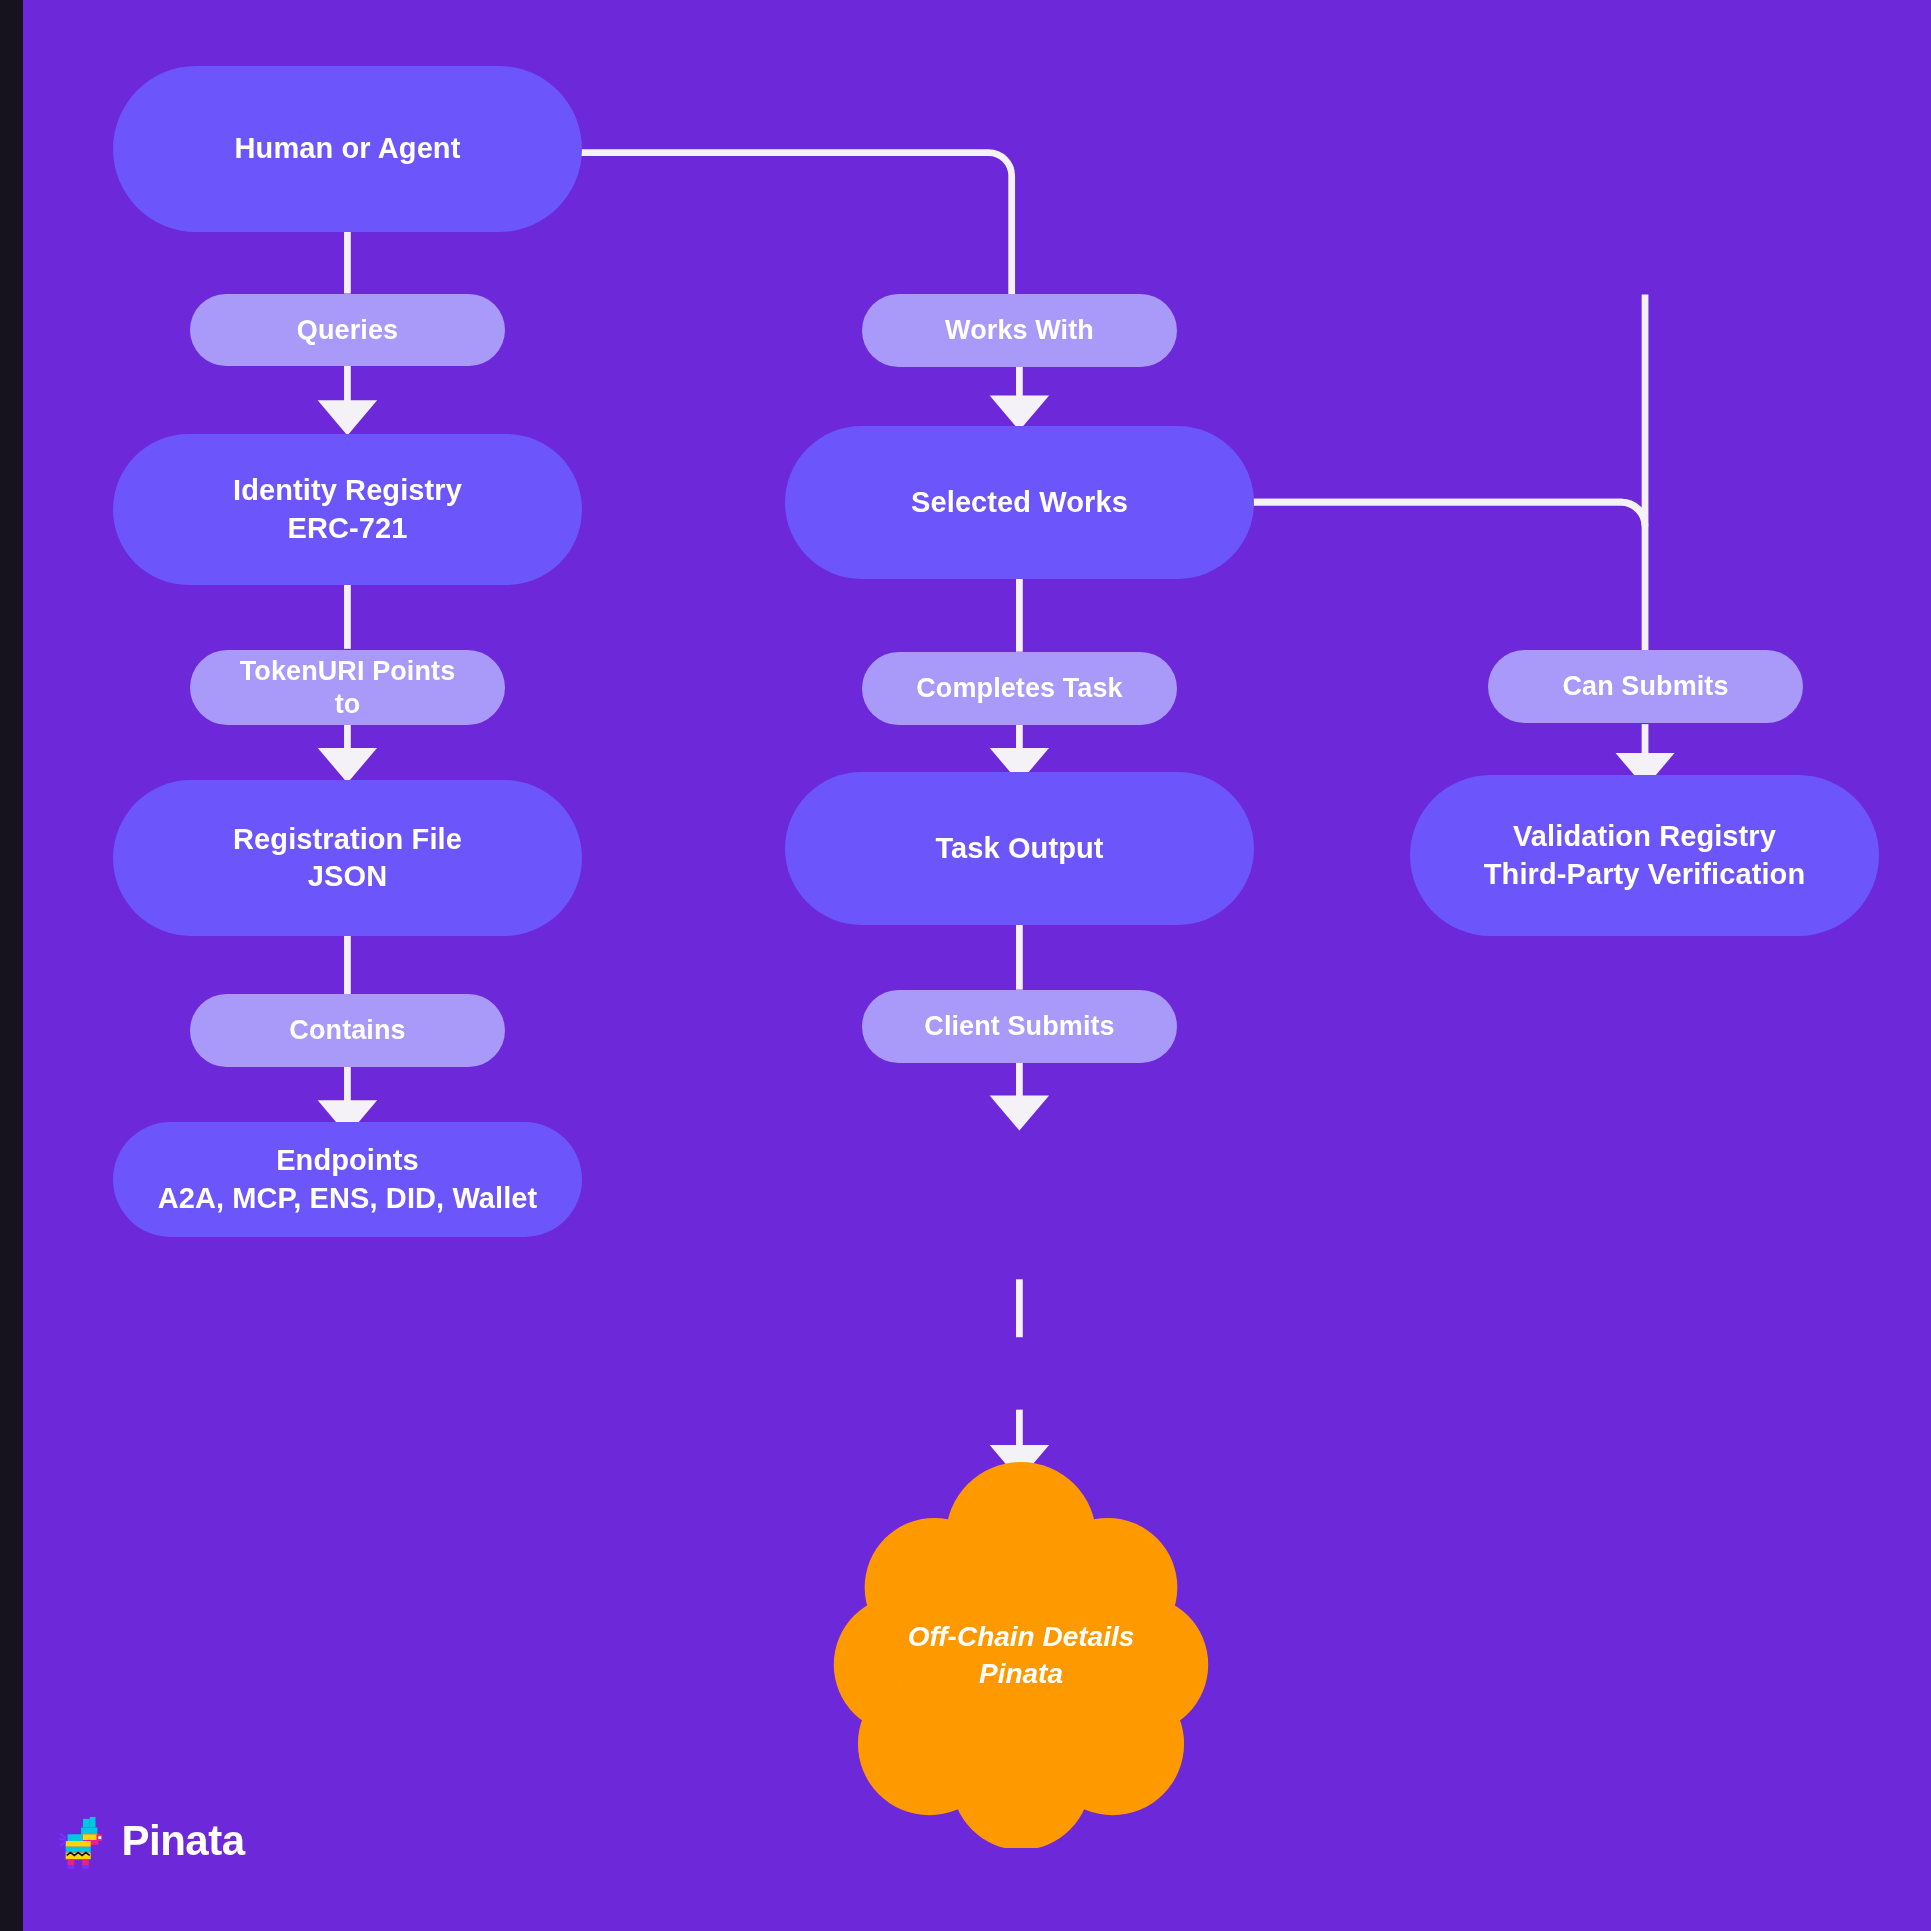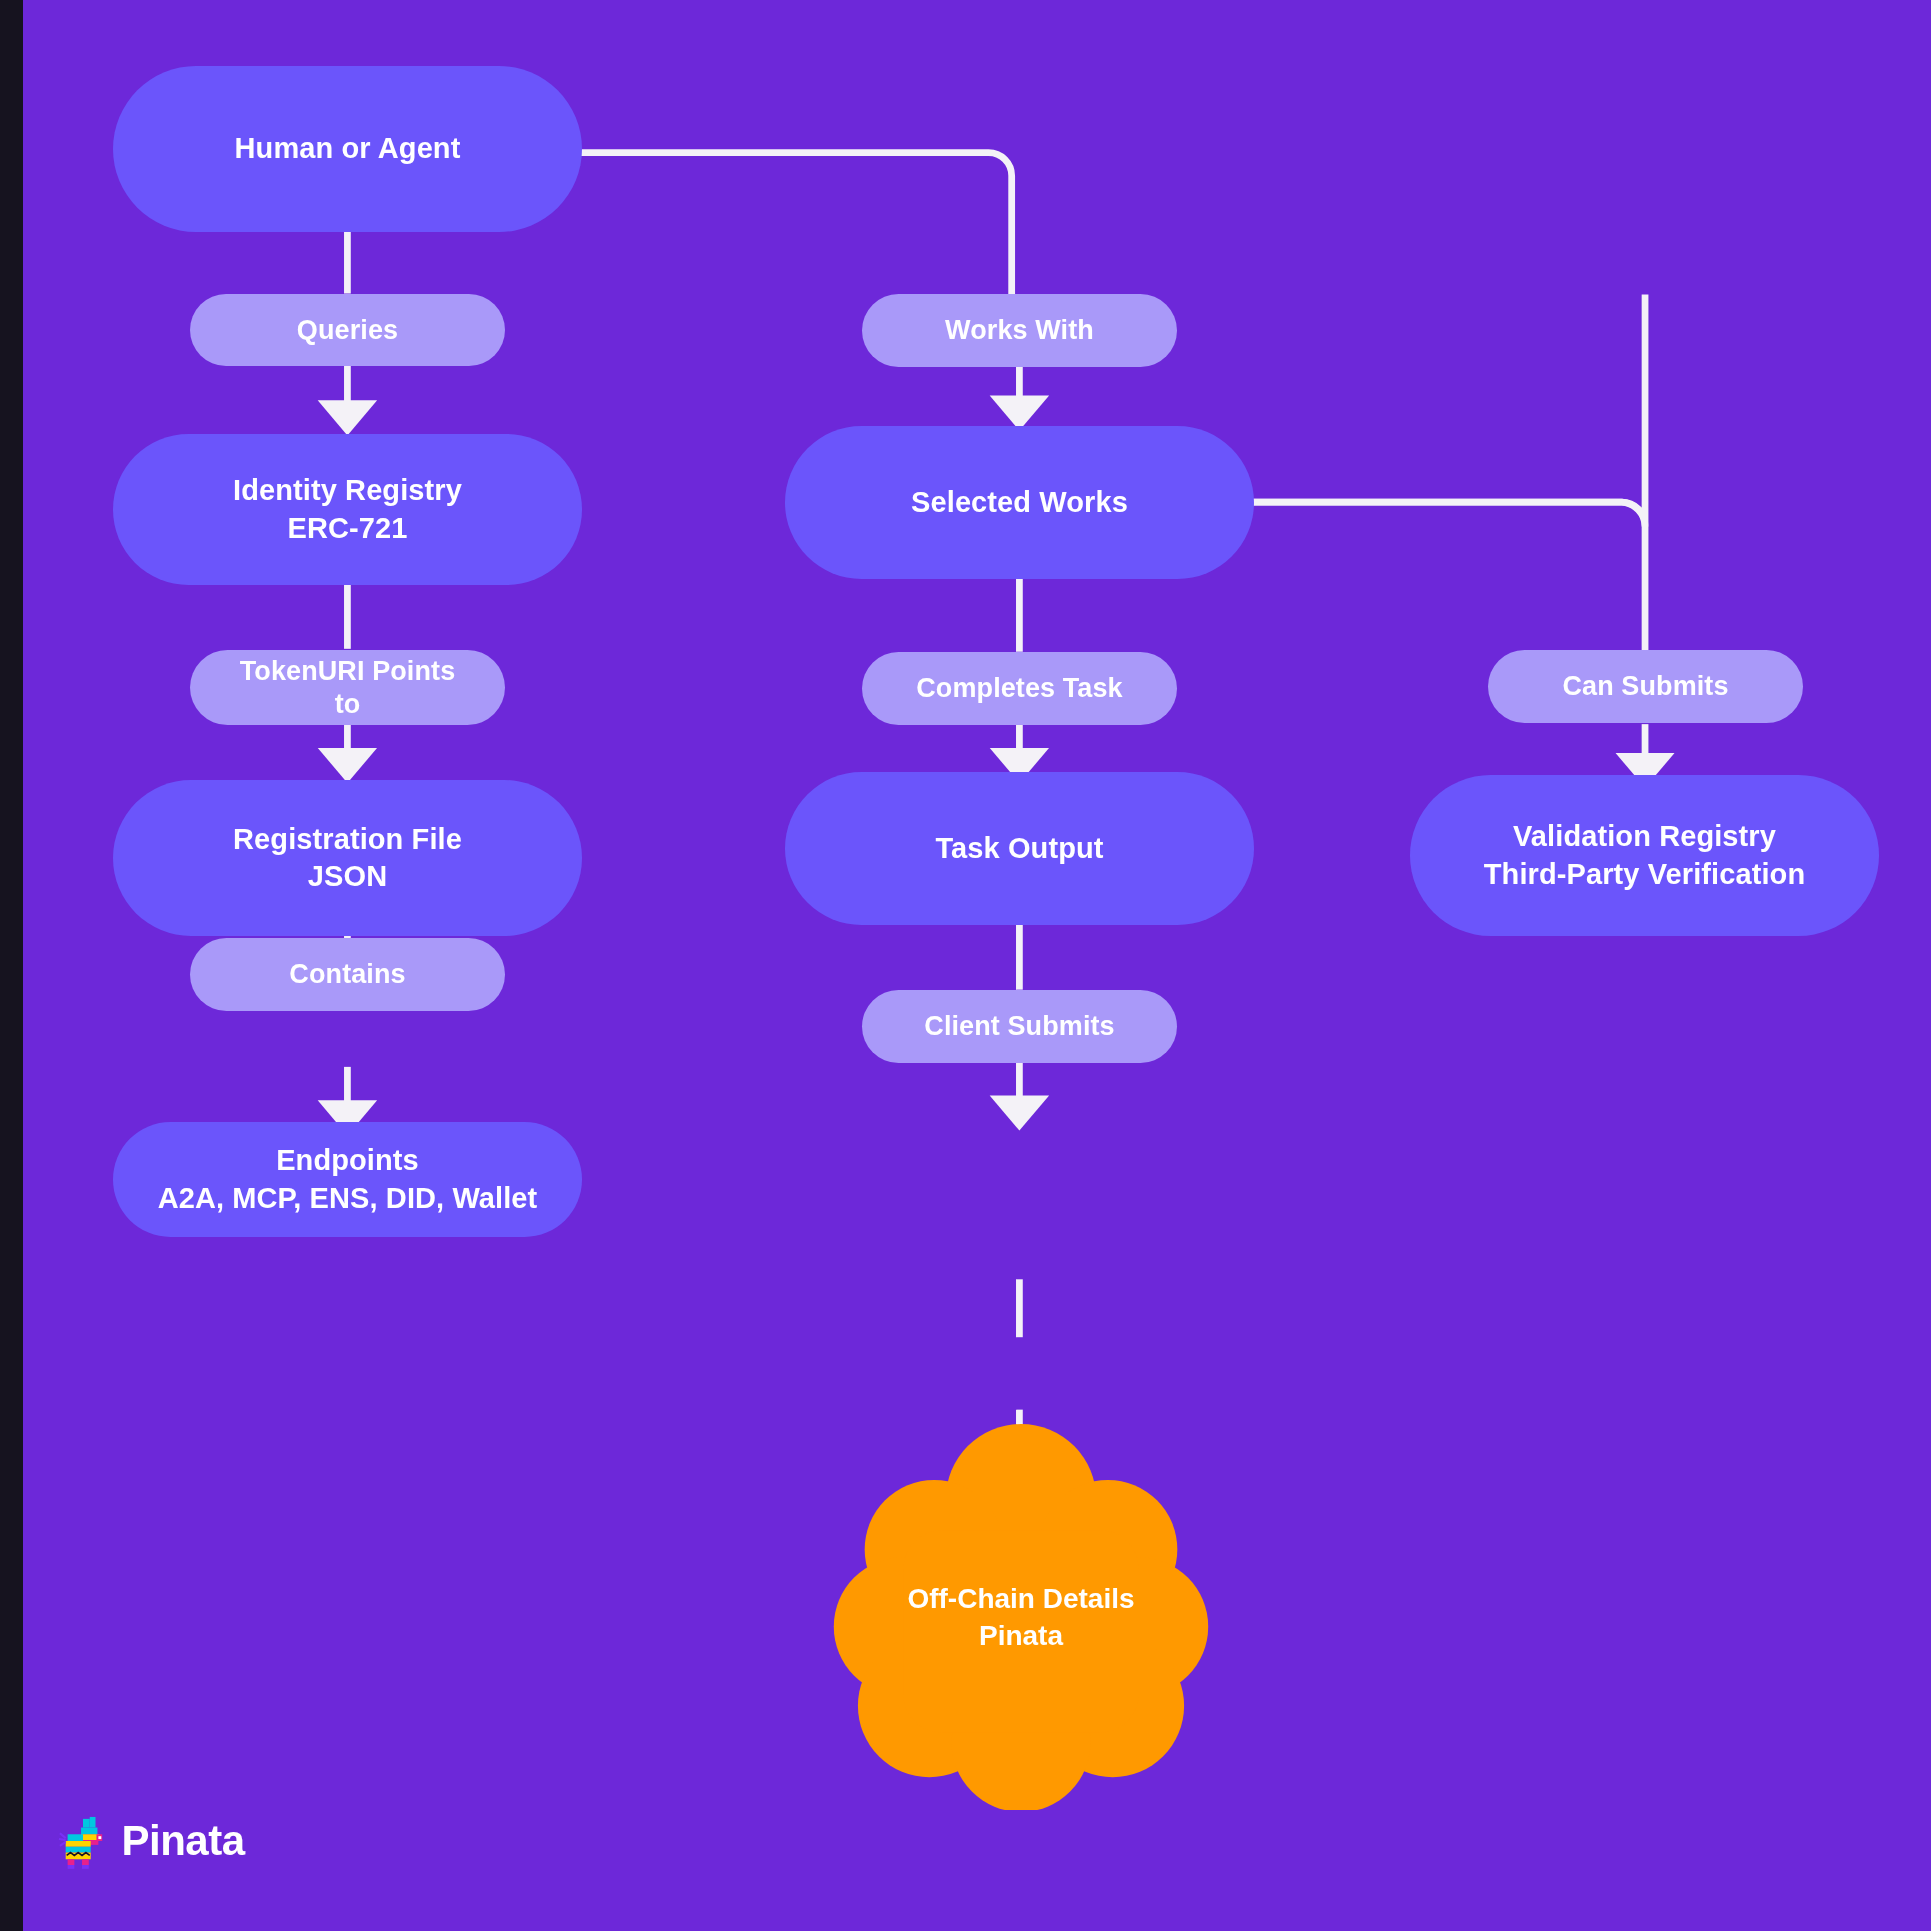--- a/index.html
+++ b/index.html
@@ -153,21 +153,21 @@
   <div class="node label" style="left:167px; top:650px; width:315px; height:75px;">
     <span>TokenURI Points</span>
     <span class="ln2">to</span>
   </div>
 
   <div class="node main" style="left:90px; top:780px; width:469px; height:156px;">
     <span>Registration File</span>
     <span class="ln2">JSON</span>
   </div>
 
-  <div class="node label" style="left:167px; top:938px; width:315px; height:73px;">
+  <div class="node label" style="left:167px; top:994px; width:315px; height:73px;">
     <span>Contains</span>
   </div>
 
   <div class="node main" style="left:90px; top:1122px; width:469px; height:115px;">
     <span>Endpoints</span>
     <span class="ln2">A2A, MCP, ENS, DID, Wallet</span>
   </div>
 
   <div class="node label" style="left:839px; top:294px; width:315px; height:73px;">
     <span>Works With</span>
@@ -193,21 +193,21 @@
 
   <div class="node label" style="left:1465px; top:650px; width:315px; height:73px;">
     <span>Can Submits</span>
   </div>
 
   <div class="node main" style="left:1387px; top:775px; width:469px; height:161px;">
     <span>Validation Registry</span>
     <span class="ln2">Third-Party Verification</span>
   </div>
 
-  <div class="cloud" style="left:805px; top:1424px; width:386px; height:386px;">
+  <div class="cloud" style="left:805px; top:1462px; width:386px; height:386px;font-style:italic;">
     <svg viewBox="0 0 400 400">
       <g fill="#ff9900">
         <circle cx="200" cy="78" r="78"></circle>
         <circle cx="110" cy="130" r="72"></circle>
         <circle cx="290" cy="130" r="72"></circle>
         <circle cx="78" cy="210" r="72"></circle>
         <circle cx="322" cy="210" r="72"></circle>
         <circle cx="105" cy="292" r="74"></circle>
         <circle cx="295" cy="292" r="74"></circle>
         <circle cx="200" cy="330" r="72"></circle>

